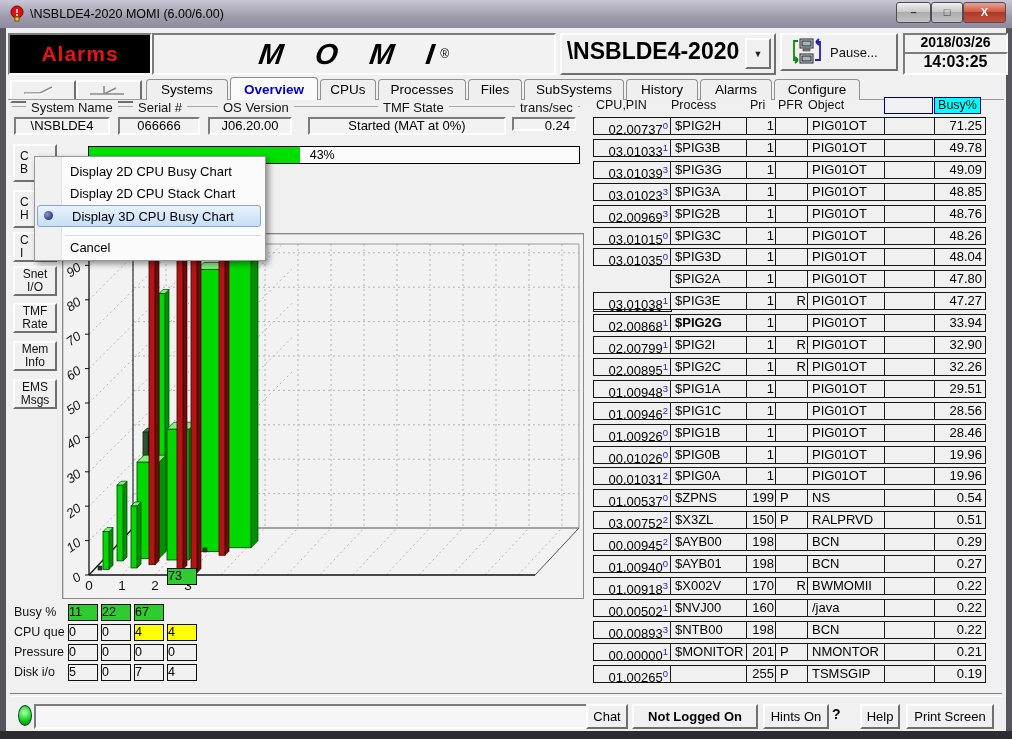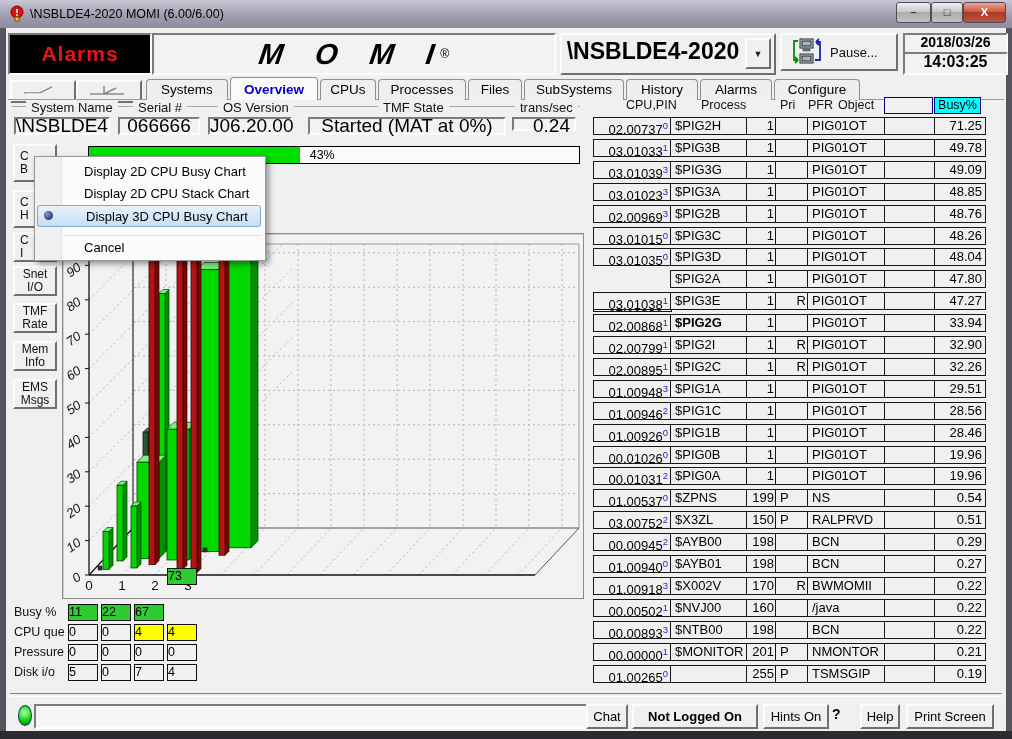--- a/index.html
+++ b/index.html
@@ -33,54 +33,54 @@
   #time-box{position:absolute;left:903px;top:52px;width:101px;height:19px;font-size:16px;font-weight:bold;text-align:center;line-height:15px;}
   
   .navbtn{position:absolute;top:80px;width:62px;height:19px;}
   #tabrow-line{position:absolute;left:8px;top:99px;width:996px;height:1px;background:#9a9a9a;}
   .tab{position:absolute;top:79px;height:21px;background:#efefef;border:1px solid #8f8f8f;border-bottom:none;
     border-radius:4px 4px 0 0;font-size:13.5px;color:#000;text-align:center;line-height:20px;box-sizing:border-box;}
   .tab.sel{top:77px;height:23px;background:#fafafa;color:#0000cd;font-weight:bold;line-height:23px;z-index:3;}
   
   #group-line{position:absolute;left:12px;top:106px;width:568px;height:1px;background:#a8a8a8;}
   .fld-label{position:absolute;top:100px;font-size:13px;color:#111;background:#f0f0f0;padding:0 5px;}
-  .fld-value{position:absolute;top:117px;height:14px;font-size:19px;color:#000;text-align:center;line-height:14px;}
+  .fld-value{position:absolute;top:117px;height:14px;font-size:13px;color:#000;text-align:center;line-height:14px;}
   
   .side-btn{position:absolute;left:13px;width:44px;font-size:12px;color:#111;text-align:center;
     display:flex;flex-direction:column;justify-content:center;line-height:13px;box-sizing:border-box;}
   .side-btn.part{align-items:flex-start;padding-left:5px;text-align:left;}
   
   #progress{position:absolute;left:88px;top:146px;width:490px;height:16px;border:1px solid #000;background:#fafafa;}
   #progress-fill{position:absolute;left:0;top:0;height:100%;background:#00e000;}
   #progress-label{position:absolute;top:1px;font-size:12.5px;color:#000;}
   
   #chart-panel{position:absolute;left:62px;top:233px;width:520px;height:364px;border:1px solid #8a8a8a;
     box-shadow:inset 1px 1px 0 #cfcfcf;background:#f2f2f2;}
   
   .mini-label{position:absolute;left:14px;width:54px;font-size:12.5px;color:#111;}
   .mini-cell{position:absolute;width:28px;height:15px;border:1.5px solid #101010;background:#f1f1f1;
     font-size:12.5px;text-align:left;line-height:15px;color:#000;}
   .mini-cell.green{background:#2fcc2f;}
   .mini-cell.yellow{background:#ffff00;}
   
   #proc-panel{position:absolute;left:590px;top:94px;width:400px;height:600px;}
-  .hdr-label{position:absolute;font-size:12.5px;color:#111;margin-left:30px;}
+  .hdr-label{position:absolute;font-size:12.5px;color:#111;}
   .hdr-box{position:absolute;top:3px;height:15px;border:1px solid #000080;background:#f0f0f0;font-size:12.5px;text-align:center;line-height:15px;}
   .hdr-box.cyan{background:#00ffff;}
   .proc-row{position:absolute;left:3px;width:392px;height:19px;}
   .cell{position:absolute;top:0;height:16px;border:1.5px solid #161616;background:#f0f0f0;
     font-size:13px;line-height:16px;color:#000;white-space:nowrap;overflow:hidden;box-sizing:content-box;}
   .cell sup{color:#1d1dd8;font-size:9.5px;}
   .ta-r{text-align:right;padding-right:3px;}
   .ta-l{text-align:left;padding-left:4px;}
   
   #context-menu{position:absolute;left:34px;top:156px;width:230px;height:103px;background:#fbfbfb;
     border:1px solid #979797;box-shadow:3px 3px 6px rgba(0,0,0,.4);z-index:50;}
   #menu-gutter{position:absolute;left:0;top:0;width:26px;height:100%;background:#f0f0f0;border-right:1px solid #e2e2e2;}
-  .menu-item{position:absolute;left:1px;width:224px;height:22px;font-size:13px;color:#000;line-height:22px;padding-left:48px;box-sizing:border-box;}
+  .menu-item{position:absolute;left:1px;width:224px;height:22px;font-size:13px;color:#000;line-height:22px;padding-left:34px;box-sizing:border-box;}
   .menu-item.sel{left:2px;width:224px;border:1px solid #84a7cc;border-radius:3px;
     background:linear-gradient(#e9f2fc,#c6def5);}
   #menu-radio{position:absolute;left:9px;top:54px;width:9px;height:9px;border-radius:50%;
     background:radial-gradient(circle at 35% 35%,#8d97c8,#2e3a80 70%);}
   #menu-sep{position:absolute;left:30px;top:78px;width:196px;height:1px;background:#dcdcdc;}
   
   #panel-bottom-line{position:absolute;left:10px;top:693px;width:992px;height:2px;border-top:1px solid #808080;border-bottom:1px solid #fff;}
   #led{position:absolute;left:18px;top:705px;width:12px;height:19px;border-radius:50%;
     background:radial-gradient(circle at 45% 35%,#b8ffb8,#12d412 55%,#067a06);border:1px solid #044;}
   #status-field{position:absolute;left:34px;top:704px;width:552px;height:21px;background:#f6f6f6;}

